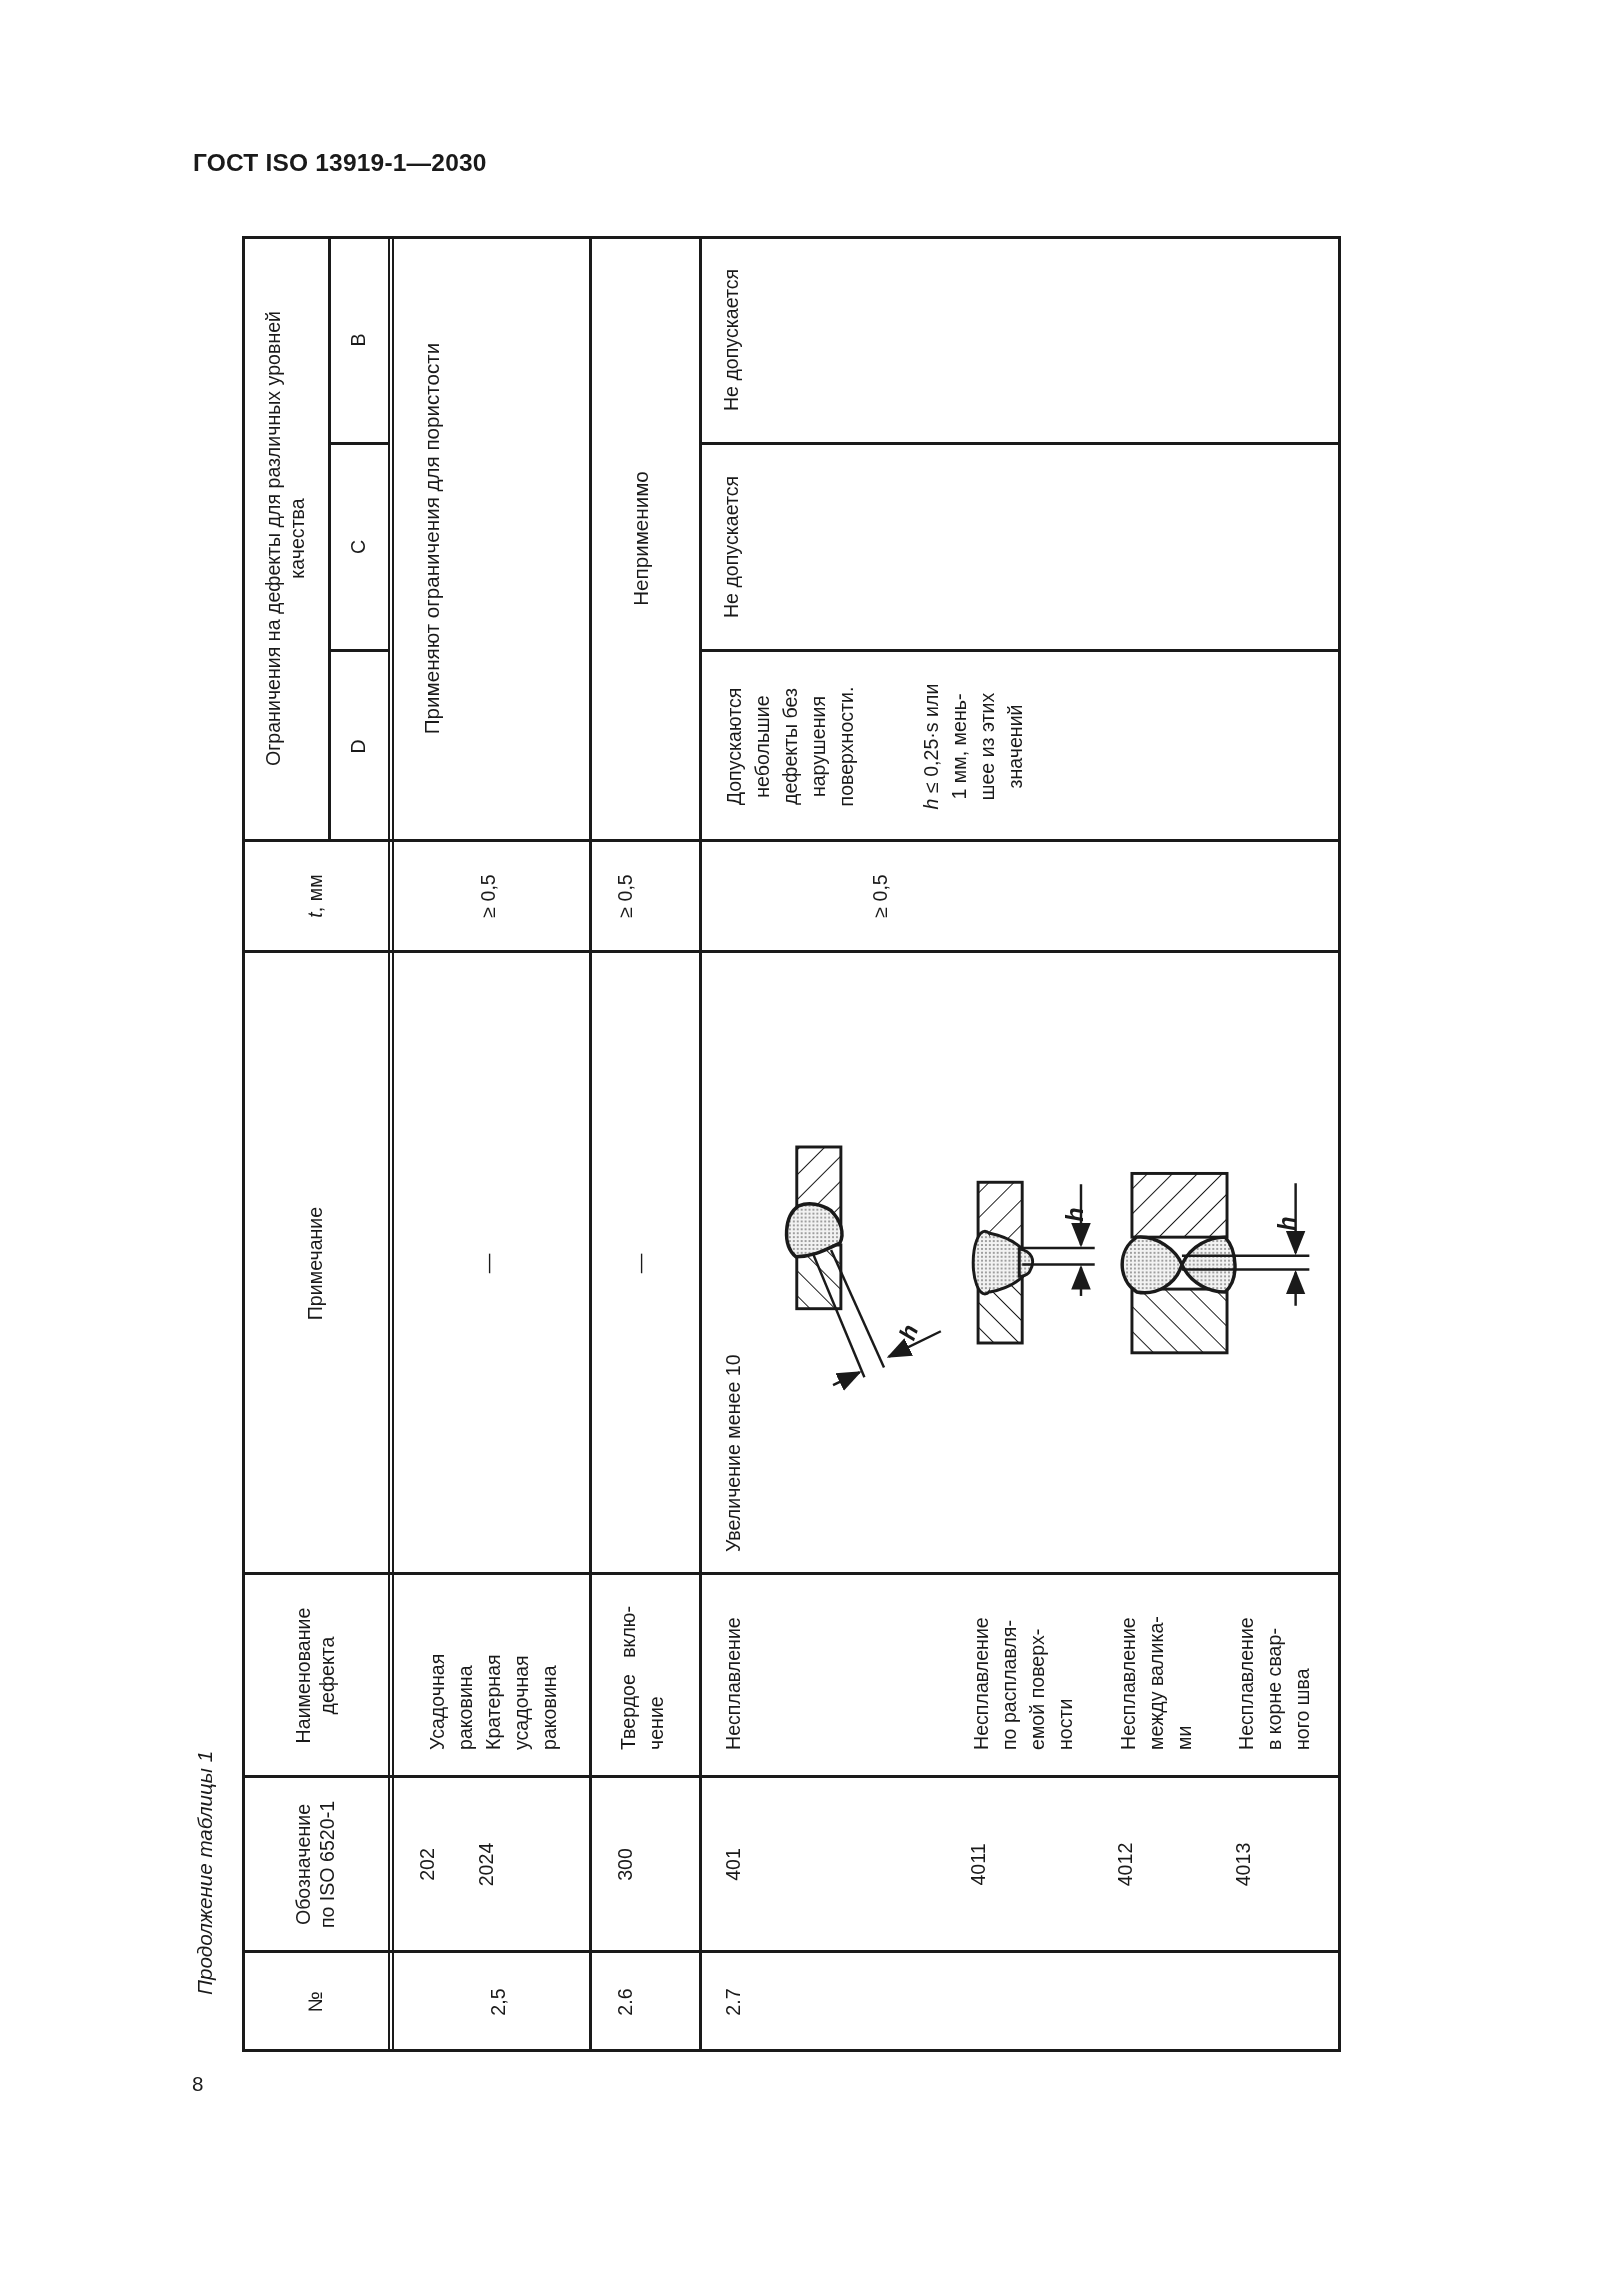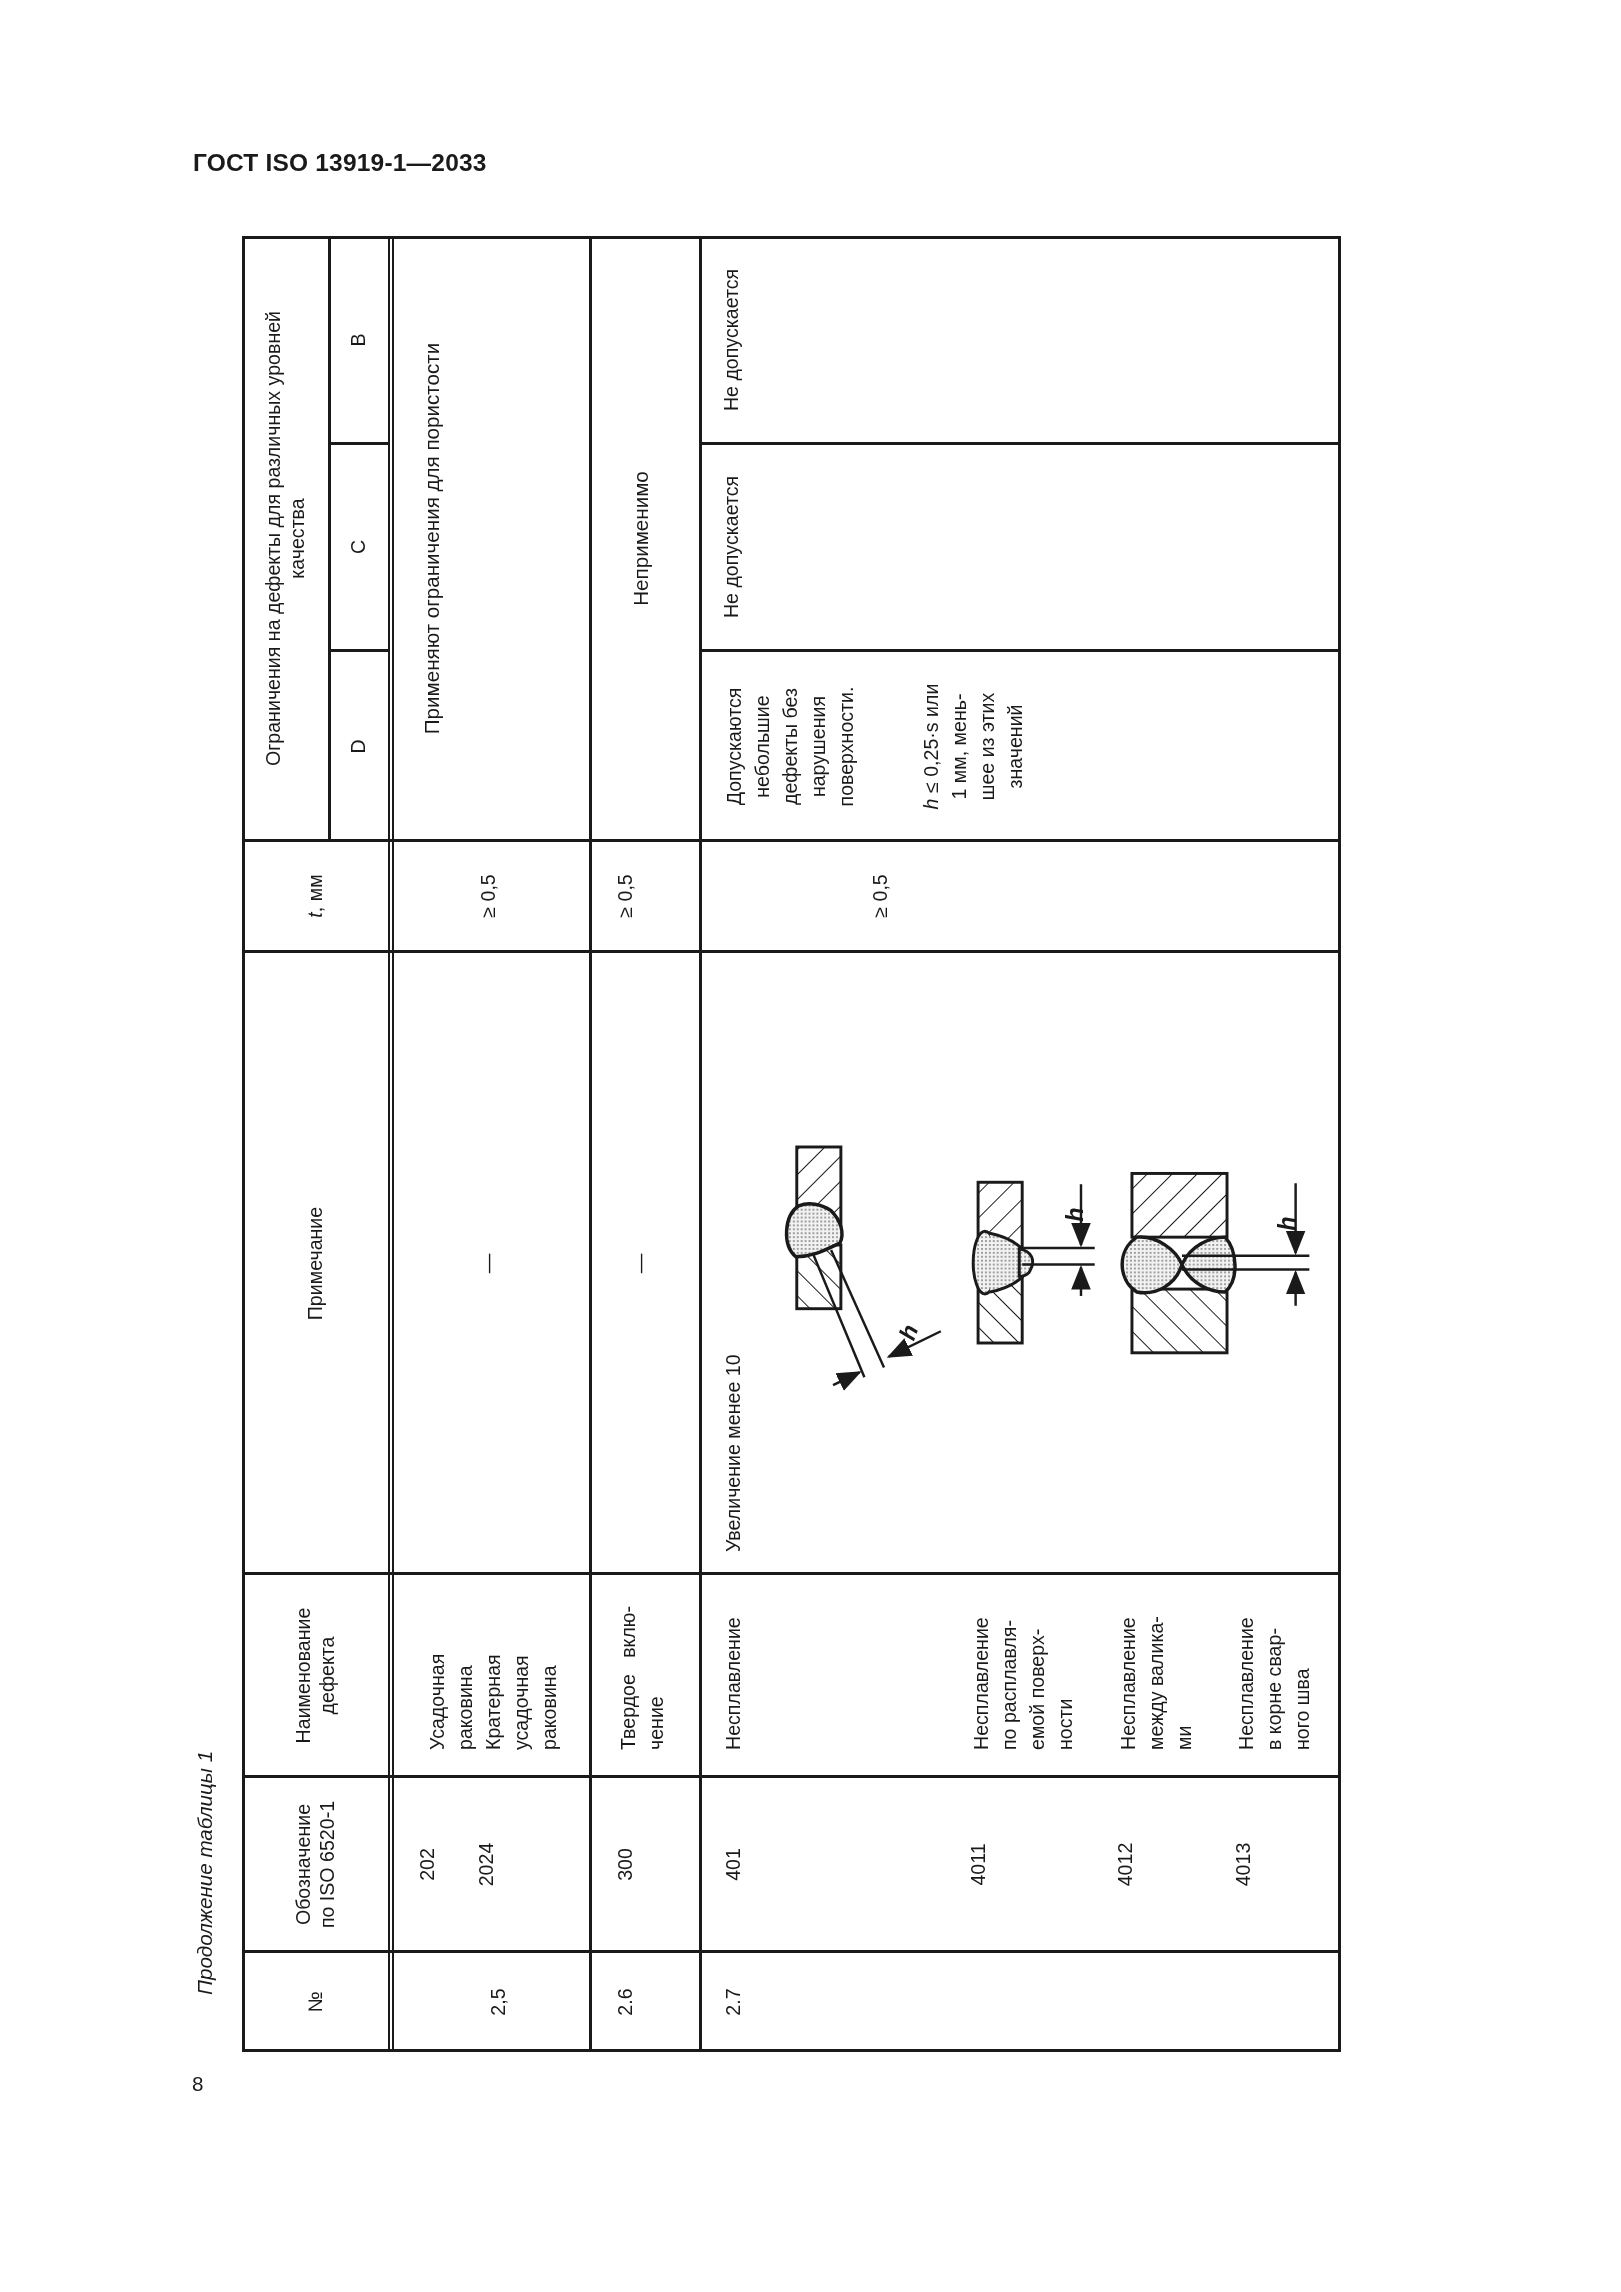--- a/index.html
+++ b/index.html
@@ -18,21 +18,21 @@
   .hline, .vline { position:absolute; background:#1a1a1a; }
   .txt { position:absolute; font-size:19.6px; line-height:23.5px; white-space:pre-line; }
   .c { text-align:center; }
   .just { text-align:justify; text-align-last:left; }
   .ital { font-style:italic; }
   .drawings { position:absolute; left:0; top:0; width:1621px; height:2293px; pointer-events:none; }
 </style>
 </head>
 <body>
 
-<div class="doc-header">ГОСТ ISO 13919-1—2033</div>
+<div class="doc-header">ГОСТ ISO 13919-1—2030</div>
 <div class="caption">Продолжение таблицы 1</div>
 <div class="page-num">8</div>
 
 <div class="rtable">
 
   <div class="hline" style="left:0;top:0;width:1816px;height:2.9px"></div>
   <div class="hline" style="left:0;top:1096px;width:1816px;height:2.9px"></div>
   <div class="vline" style="left:0;top:0;width:2.9px;height:1099px"></div>
   <div class="vline" style="left:1813px;top:0;width:2.9px;height:1099px"></div>
 

